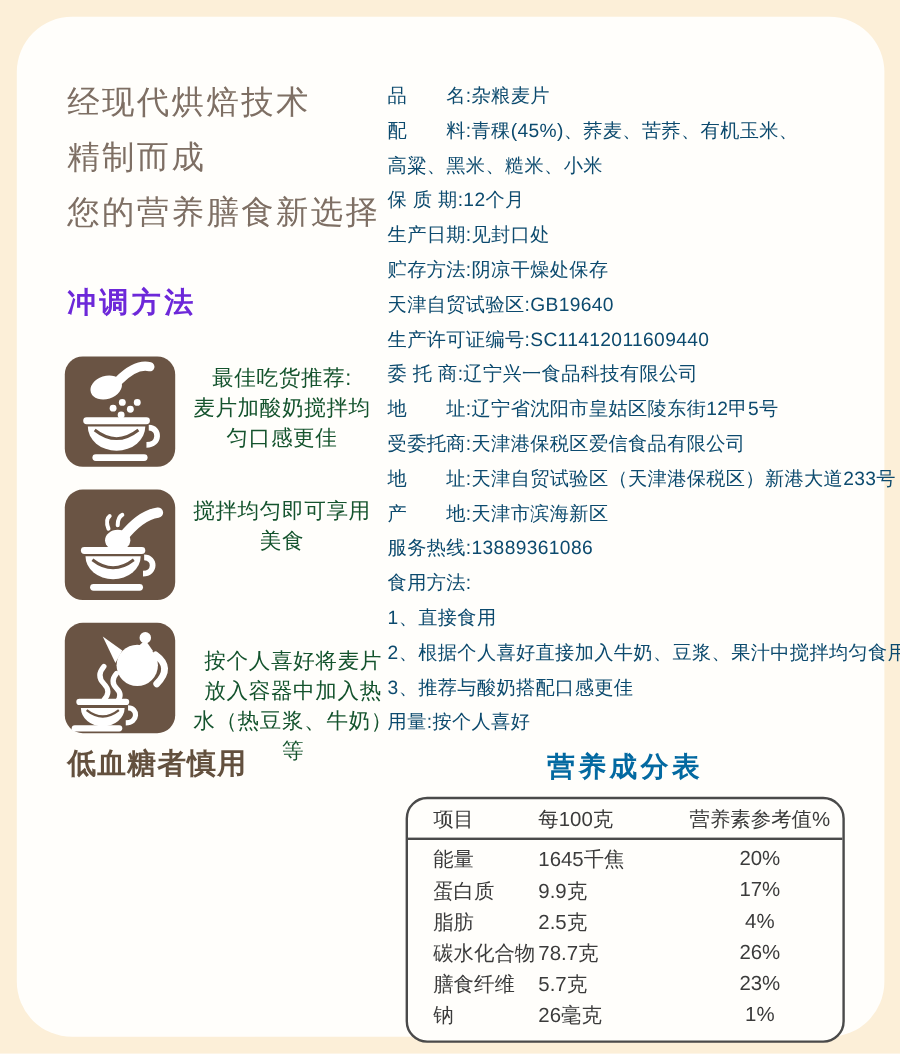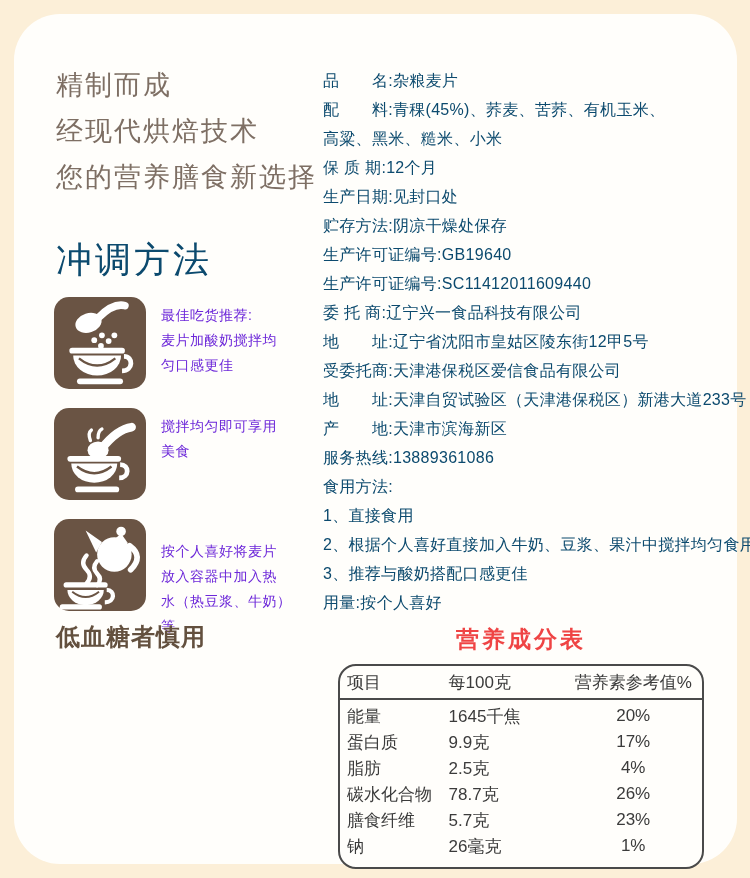--- a/index.html
+++ b/index.html
@@ -8,57 +8,57 @@
     background:#fcefd8; overflow:hidden;
     font-family:"Liberation Sans","DejaVu Sans",sans-serif;
   }
   .panel {
     position:absolute; left:14px; top:14px; width:723px; height:850px;
     background:#fffefb; border-radius:46px;
   }
   
   .tagline { position:absolute; left:42px; top:48px; font-size:27px; line-height:46px;
     color:#7e6f64; letter-spacing:2px; }
-  .section-title { position:absolute; left:42px; top:222px; margin:0; font-size:36px;
-    font-weight:normal; color:#0c4a6e; letter-spacing:3px; }
+  .section-title { position:absolute; left:42px; top:222px; margin:0; font-size:24px;
+    font-weight:bold; color:#6d28d9; letter-spacing:3px; }
   .steps { position:absolute; left:40px; top:283px; width:285px; }
   .step { display:flex; gap:15px; height:92px; margin-bottom:19px; }
   .step-icon { width:92px; height:92px; flex:none; background:#6a5444; border-radius:15px;
     display:flex; align-items:center; justify-content:center; }
   .step-icon svg { width:92px; height:92px; display:block; }
-  .step-text { font-size:14px; line-height:25px; color:#6d28d9; padding-top:6px;
-    white-space:pre-line; letter-spacing:0.5px; }
+  .step-text { font-size:18px; line-height:25px; color:#14532d; padding-top:6px;
+    white-space:pre-line; letter-spacing:0.5px;text-align:center; }
   .step:last-child .step-text { padding-top:20px; }
   .warnings { position:absolute; left:42px; top:606px; font-size:24px; font-weight:bold;
     color:#63503e; line-height:34px; letter-spacing:1px; }
   
   .info { position:absolute; left:309px; top:52px; width:405px; font-size:16px;
     color:#0c4a6e; }
   .info-line { line-height:29px; height:29px; white-space:nowrap; letter-spacing:0.3px; }
   
   .nutrition-title { position:absolute; left:324px; top:610px; width:366px; text-align:center;
-    font-size:23px; font-weight:bold; color:#ef4444; letter-spacing:3px; }
+    font-size:23px; font-weight:bold; color:#0369a1; letter-spacing:3px; }
   .ntable { position:absolute; left:324px; top:650px; width:366px; box-sizing:border-box;
     border:2px solid #4a4a4a; border-radius:18px; padding-bottom:8px; background:#fffefb; }
   .nrow { display:grid; grid-template-columns:30% 32% 38%; align-items:center; height:26px;
     font-size:17px; color:#3b3b3b; }
   .nheader { height:32px; border-bottom:2px solid #4a4a4a; margin-bottom:3px; }
-  .c1 { text-align:left; padding-left:7px; }
+  .c1 { text-align:left; padding-left:21px; }
   .c2 { text-align:left; }
   .c3 { text-align:center; }
 </style>
 </head>
 <body>
 
 <div class="page">
   <div class="panel">
 
     <div class="tagline">
+      <div>经现代烘焙技术</div>
       <div>精制而成</div>
-      <div>经现代烘焙技术</div>
       <div>您的营养膳食新选择</div>
     </div>
 
     <h2 class="section-title">冲调方法</h2>
 
     <div class="steps">
 
       <div class="step">
         <span class="step-icon">
           <svg viewBox="0 0 96 96">
@@ -135,21 +135,21 @@
         <div class="info-line">配　　料:青稞(45%)、荞麦、苦荞、有机玉米、</div>
 
         <div class="info-line">高粱、黑米、糙米、小米</div>
 
         <div class="info-line">保 质 期:12个月</div>
 
         <div class="info-line">生产日期:见封口处</div>
 
         <div class="info-line">贮存方法:阴凉干燥处保存</div>
 
-        <div class="info-line">生产许可证编号:GB19640</div>
+        <div class="info-line">天津自贸试验区:GB19640</div>
 
         <div class="info-line">生产许可证编号:SC11412011609440</div>
 
         <div class="info-line">委 托 商:辽宁兴一食品科技有限公司</div>
 
         <div class="info-line">地　　址:辽宁省沈阳市皇姑区陵东街12甲5号</div>
 
         <div class="info-line">受委托商:天津港保税区爱信食品有限公司</div>
 
         <div class="info-line">地　　址:天津自贸试验区（天津港保税区）新港大道233号</div>

